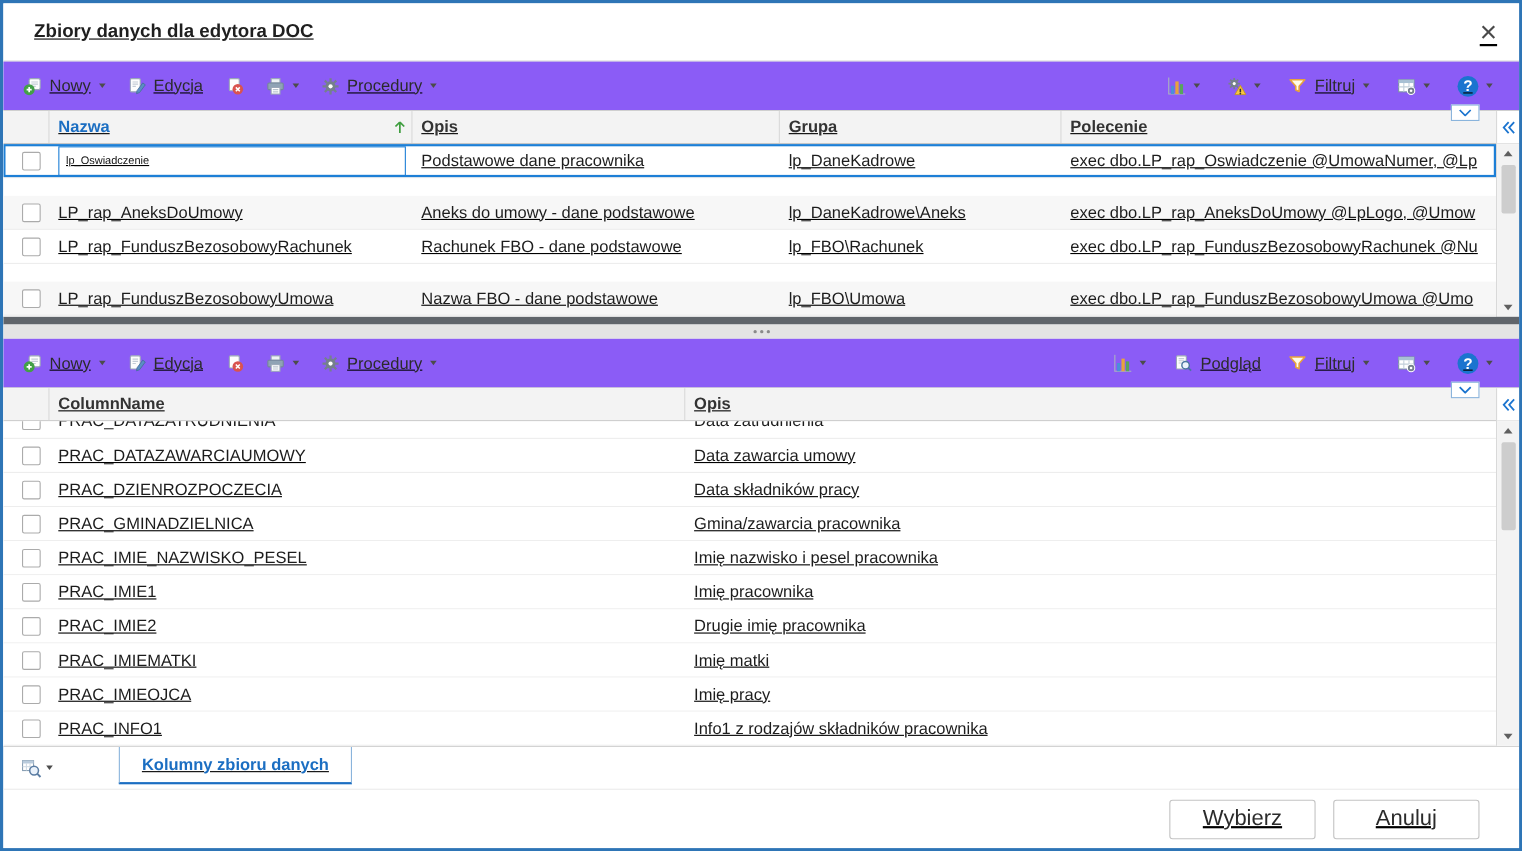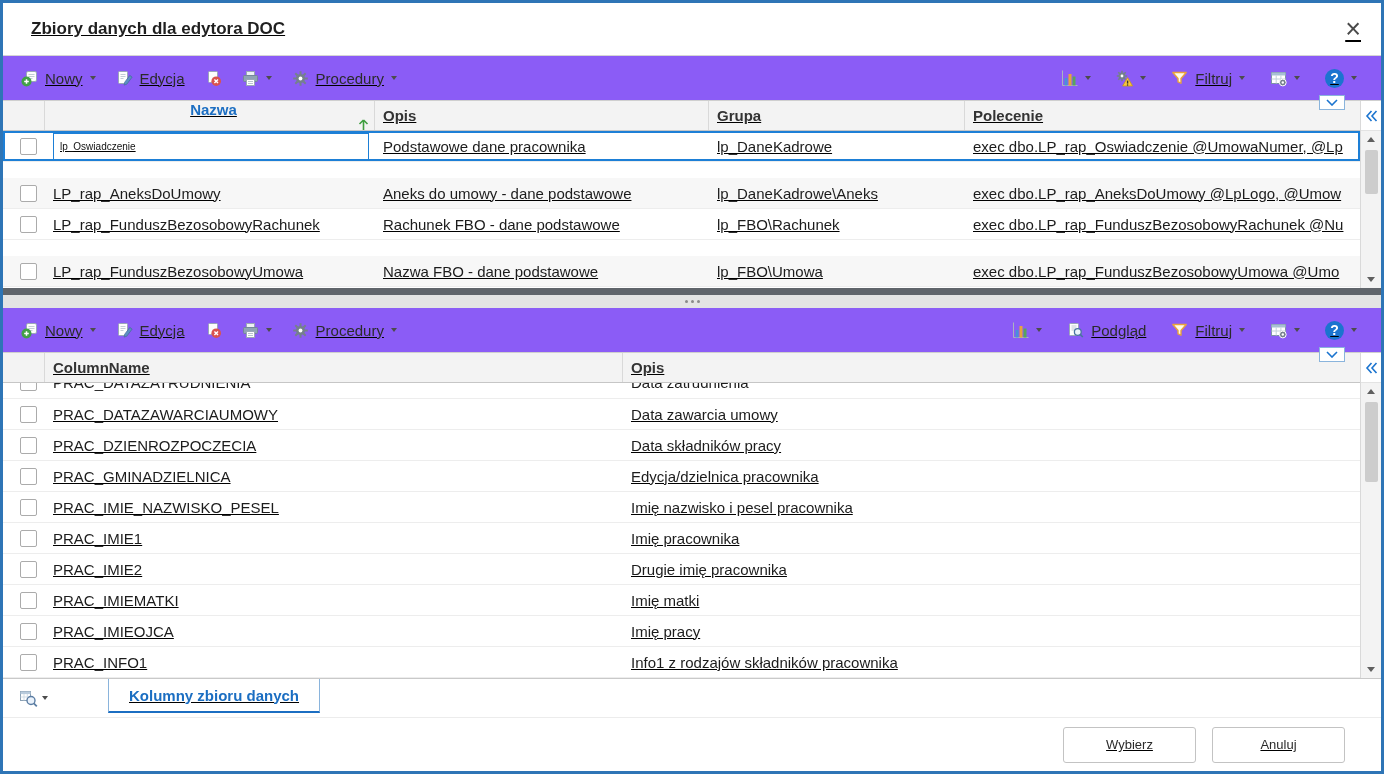--- a/index.html
+++ b/index.html
@@ -19,21 +19,21 @@
   .overflow-flap { position:absolute; right:36px; bottom:-10px; width:26px; height:15px; background:#fff; border:1px solid #8ab4dc; display:flex; align-items:center; justify-content:center; z-index:6; }
   .ic { width:17px; height:17px; flex:none; }
   .qmark { width:19px; height:19px; border-radius:50%; background:#1b74cf; color:#fff; font-size:14px; font-weight:700; display:flex; align-items:center; justify-content:center; flex:none; }
 
   .grid { display:flex; flex:none; border-top:1px solid #cfcfcf; background:#fff; }
   .grid-top { height:188px; }
   .grid-bottom { height:327px; border-bottom:1px solid #c9c9c9; }
   .grid-main { flex:1; min-width:0; display:flex; flex-direction:column; background:#fff; }
   .g-header { height:30px; flex:none; display:flex; background:#f3f3f3; border-bottom:1px solid #c6c6c6; }
   .hc { display:flex; align-items:center; padding-left:8px; font-size:15px; font-weight:700; color:#333; border-right:1px solid #d9d9d9; overflow:hidden; white-space:nowrap; }
-  .hc.sorted { color:#1b6ec2;flex-direction:column; }
+  .hc.sorted { color:#1b6ec2; }
   .sort-arrow { margin-left:auto; margin-right:5px; flex:none; }
   .c-check { width:42px; flex:none; justify-content:center; padding-left:0; }
   .c-name { width:330px; flex:none; }
   .c-desc { width:334px; flex:none; }
   .c-grp  { width:256px; flex:none; }
   .c-cmd  { flex:1; border-right:none; }
   .c-colname { width:578px; flex:none; }
   .c-desc2 { flex:1; border-right:none; }
 
   .g-row { height:31px; flex:none; display:flex; border-bottom:1px solid #ededed; background:#fff; }
@@ -60,21 +60,21 @@
   .splitter { flex:none; height:20px; }
   .splitter-bar { height:7px; background:#60656b; }
   .splitter-grip { height:13px; background:#e4e4e4; display:flex; align-items:center; justify-content:center; gap:3px; }
   .splitter-grip i { width:3px; height:3px; border-radius:50%; background:#8a8a8a; display:block; }
 
   .tabbar { height:38px; flex:none; display:flex; background:#fff; padding-left:12px; }
   .search-btn { align-self:center; display:flex; align-items:center; gap:4px; padding:3px 4px; }
   .tab { margin-left:56px; height:34px; display:flex; align-items:center; padding:0 20px; font-size:15px; font-weight:700; color:#1b6ec2; background:#fff; border:1px solid #8ab4dc; border-top:none; border-bottom:2px solid #1b6ec2; }
 
   .footer { flex:1; display:flex; align-items:center; justify-content:flex-end; gap:16px; padding-right:36px; background:#fff; border-top:1px solid #ececec; }
-  .btn { min-width:133px; height:36px; border:1px solid #c3c3c3; border-radius:3px; background:#fff; font-family:inherit; font-size:13px; color:#2b2b2b; }
+  .btn { min-width:133px; height:36px; border:1px solid #c3c3c3; border-radius:3px; background:#fff; font-family:inherit; font-size:20px; color:#2b2b2b; }
 </style>
 </head>
 <body>
 
 <div class="window">
 
   <div class="titlebar">
     <span class="title">Zbiory danych dla edytora DOC</span>
     <span class="close-btn">×</span>
   </div>
@@ -391,21 +391,21 @@
             <span class="cb"></span>
           </div>
         <div class="gc c-colname">PRAC_DZIENROZPOCZECIA</div>
         <div class="gc c-desc2">Data składników pracy</div>
       </div>
       <div class="g-row">
         <div class="gc c-check">
             <span class="cb"></span>
           </div>
         <div class="gc c-colname">PRAC_GMINADZIELNICA</div>
-        <div class="gc c-desc2">Edycja/dzielnica pracownika</div>
+        <div class="gc c-desc2">Gmina/zawarcia pracownika</div>
       </div>
       <div class="g-row">
         <div class="gc c-check">
             <span class="cb"></span>
           </div>
         <div class="gc c-colname">PRAC_IMIE_NAZWISKO_PESEL</div>
         <div class="gc c-desc2">Imię nazwisko i pesel pracownika</div>
       </div>
       <div class="g-row">
         <div class="gc c-check">

